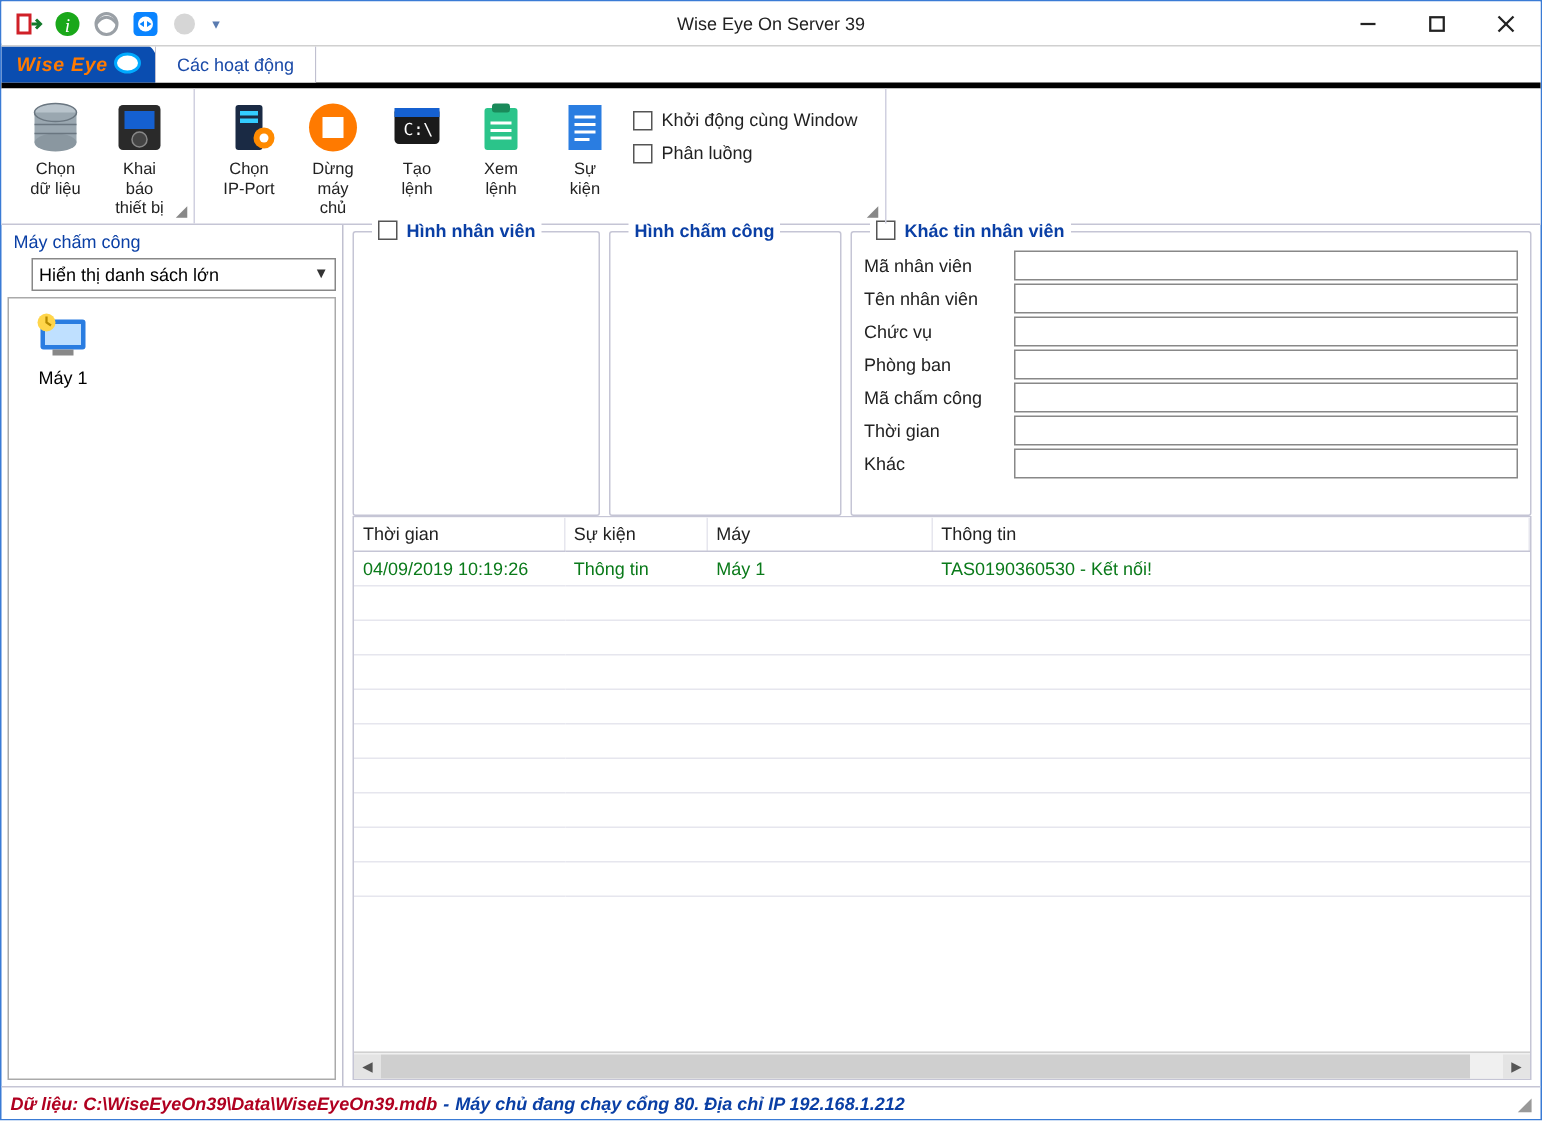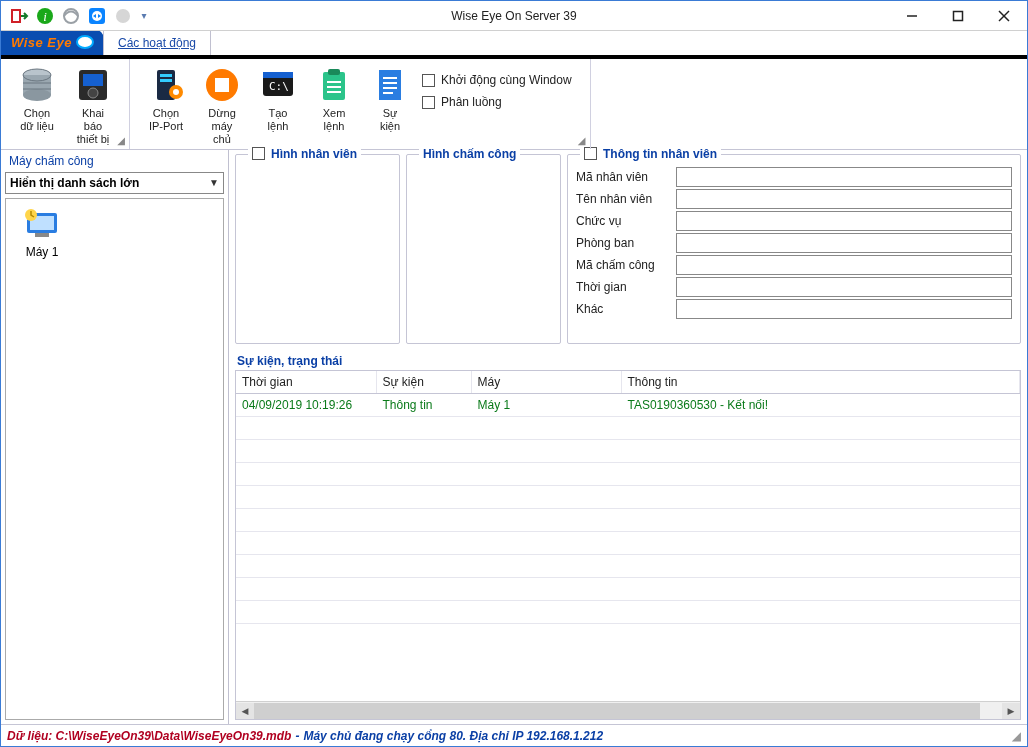--- a/index.html
+++ b/index.html
@@ -11,39 +11,39 @@
   .titlebar .qat { display:flex; align-items:center; gap:2px; padding-left:6px; }
   .qat-btn { width:24px; height:24px; display:flex; align-items:center; justify-content:center; cursor:default; }
   .titlebar .title-text { position:absolute; left:0; right:0; text-align:center; pointer-events:none; font-size:12px; color:#222; }
   .win-ctrls { position:absolute; right:0; top:0; height:30px; display:flex; }
   .win-ctrl { width:46px; height:30px; display:flex; align-items:center; justify-content:center; font-family:sans-serif; font-size:14px; }
 
   
   .tabrow { height:28px; display:flex; align-items:flex-end; background:#fff; border-bottom:4px solid #000000; }
   .brand-tab { height:26px; padding:0 10px; display:flex; align-items:center; background:#0a4db0; color:#fff; font-style:italic; font-weight:bold; border-top-right-radius:10px; font-size:13px; letter-spacing:.5px; gap:4px; }
   .brand-eye { width:18px; height:14px; border-radius:50%; border:2px solid #00aaff; display:inline-block; position:relative; background:#fff;}
-  .tab { height:26px; padding:12px 14px; display:flex; align-items:center; border:1px solid #c0c0d0; border-bottom:none; background:#fff; color:#1a4aa8; margin-left:-1px; border-top-left-radius:2px; border-top-right-radius:2px;text-decoration:underline;}
+  .tab { height:26px; padding:12px 14px; display:flex; align-items:center; border:1px solid #c0c0d0; border-bottom:none; background:#fff; color:#1a4aa8; margin-left:-1px; border-top-left-radius:2px; border-top-right-radius:2px;}
   .tab.active { background:#fff; }
 
   
   .ribbon { display:flex; border-bottom:1px solid #c5c5d5; background:#fff; }
   .ribbon-group { display:flex; align-items:flex-start; padding:4px 8px 2px 8px; border-right:1px solid #d0d0e0; position:relative; }
   .ribbon-group .launcher { position:absolute; right:2px; bottom:2px; width:12px; height:12px; color:#888; font-size:10px; display:flex; align-items:center; justify-content:center;}
   .rbtn { width:56px; display:flex; flex-direction:column; align-items:center; text-align:center; padding:2px 2px 0 2px; line-height:1.2; color:#222; cursor:default; }
   .rbtn .ico { width:40px; height:40px; display:flex; align-items:center; justify-content:center; margin-bottom:2px; }
   .rbtn span.lbl { font-size:11px; }
   .checks { display:flex; flex-direction:column; justify-content:center; gap:8px; padding:10px 10px 10px 4px; }
   .chk { display:flex; align-items:center; gap:6px; color:#222; }
   .chk .box { width:13px; height:13px; border:1px solid #555; background:#fff; }
 
   
   .body { flex:1; display:flex; min-height:0; }
   .left-pane { width:228px; border-right:1px solid #c0c0d0; display:flex; flex-direction:column; padding:2px 4px 4px 4px; }
   .left-title { color:#0a3fa5; font-size:12px; padding:2px 4px; }
-  .combo { height:22px; border:1px solid #888; display:flex; align-items:center; justify-content:space-between; padding:0 4px; margin:2px 0 4px 0; background:#fff;font-weight:bold; }
+  .combo { height:22px; border:1px solid #888; display:flex; align-items:center; justify-content:space-between; padding:0 4px; margin:2px 0 4px 16px; background:#fff; }
   .combo .arrow { font-size:10px; color:#333; }
   .device-list { flex:1; border:1px solid #aaa; background:#fff; padding:6px; }
   .device-item { display:flex; flex-direction:column; align-items:center; width:60px; text-align:center; gap:2px; }
   .dev-icon { width:42px; height:38px; }
 
   .right-pane { flex:1; display:flex; flex-direction:column; padding:4px 6px 4px 6px; min-width:0; }
   .top-panels { display:flex; gap:6px; }
   .panel { border:1px solid #c5c5d5; border-radius:2px; padding:4px 8px 8px 8px; }
   .panel.emp-img { width:165px; height:190px;text-align:right; }
   .panel.att-img { width:155px; height:190px; display:flex; align-items:flex-start; }
@@ -284,21 +284,21 @@
             <span class="box" style="width:13px;height:13px;border:1px solid #555;display:inline-block"></span>
             <span>Hình nhân viên</span>
           </div>
         </div>
         <div class="panel att-img">
           <div class="panel-title plain">Hình chấm công</div>
         </div>
         <div class="panel emp-info">
           <div class="panel-title">
             <span class="box" style="width:13px;height:13px;border:1px solid #555;display:inline-block"></span>
-            <span>Thông tin nhân viên</span>
+            <span>Khác tin nhân viên</span>
           </div>
           <div class="field-row">
               <span class="lbl">Mã nhân viên</span>
               <div class="val"></div>
             </div>
           <div class="field-row">
               <span class="lbl">Tên nhân viên</span>
               <div class="val"></div>
             </div>
           <div class="field-row">
@@ -317,21 +317,20 @@
               <span class="lbl">Thời gian</span>
               <div class="val"></div>
             </div>
           <div class="field-row">
               <span class="lbl">Khác</span>
               <div class="val"></div>
             </div>
         </div>
       </div>
 
-      <div class="events-title">Sự kiện, trạng thái</div>
       <div class="events-wrap">
         <div class="grid">
           <table class="evt">
             <colgroup>
                 <col style="width:140px">
                 <col style="width:95px">
                 <col style="width:150px">
                 <col>
               </colgroup>
             <thead>

